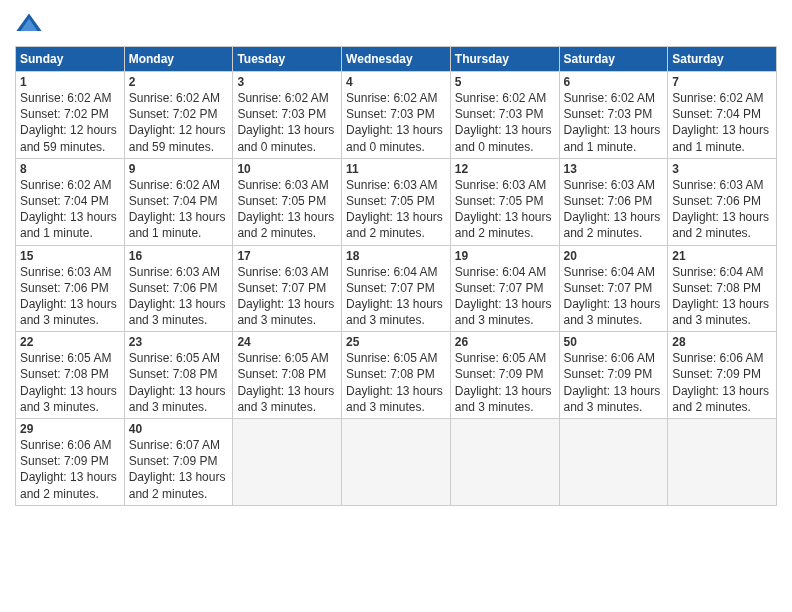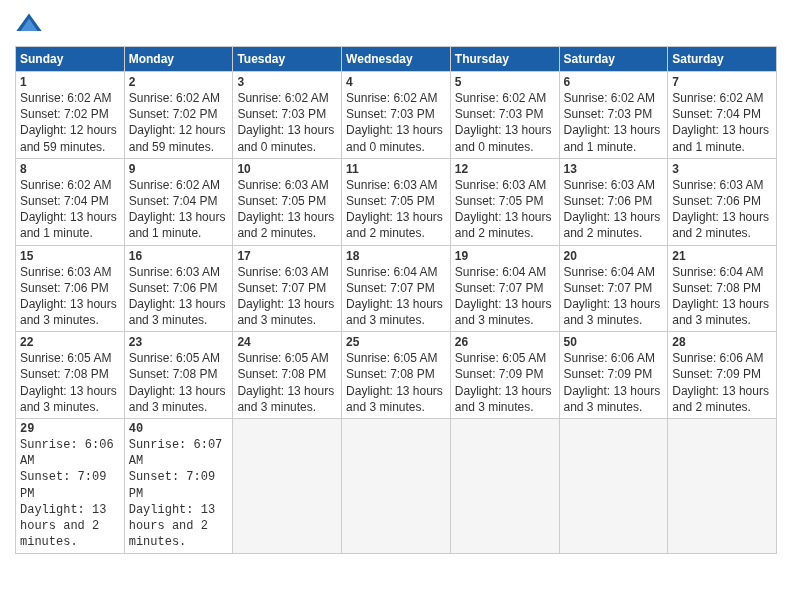--- a/index.html
+++ b/index.html
@@ -89,21 +89,20 @@
       display: block;
       margin-bottom: 1px;
     }
     .day-info {
       font-size: 12px;
       line-height: 1.35;
       color: #333;
     }
     .last-row td {
       height: 65px;
-      font-family: Liberation Mono, monospace;
     }
   </style>
 </head>
 <body>
 
 <div class="page">
   <div class="header">
     <div class="logo">
       <svg class="logo-icon" viewBox="0 0 40 40" xmlns="http://www.w3.org/2000/svg">
         <polygon points="20,5 38,30 2,30" fill="#1a5fa8"></polygon>

